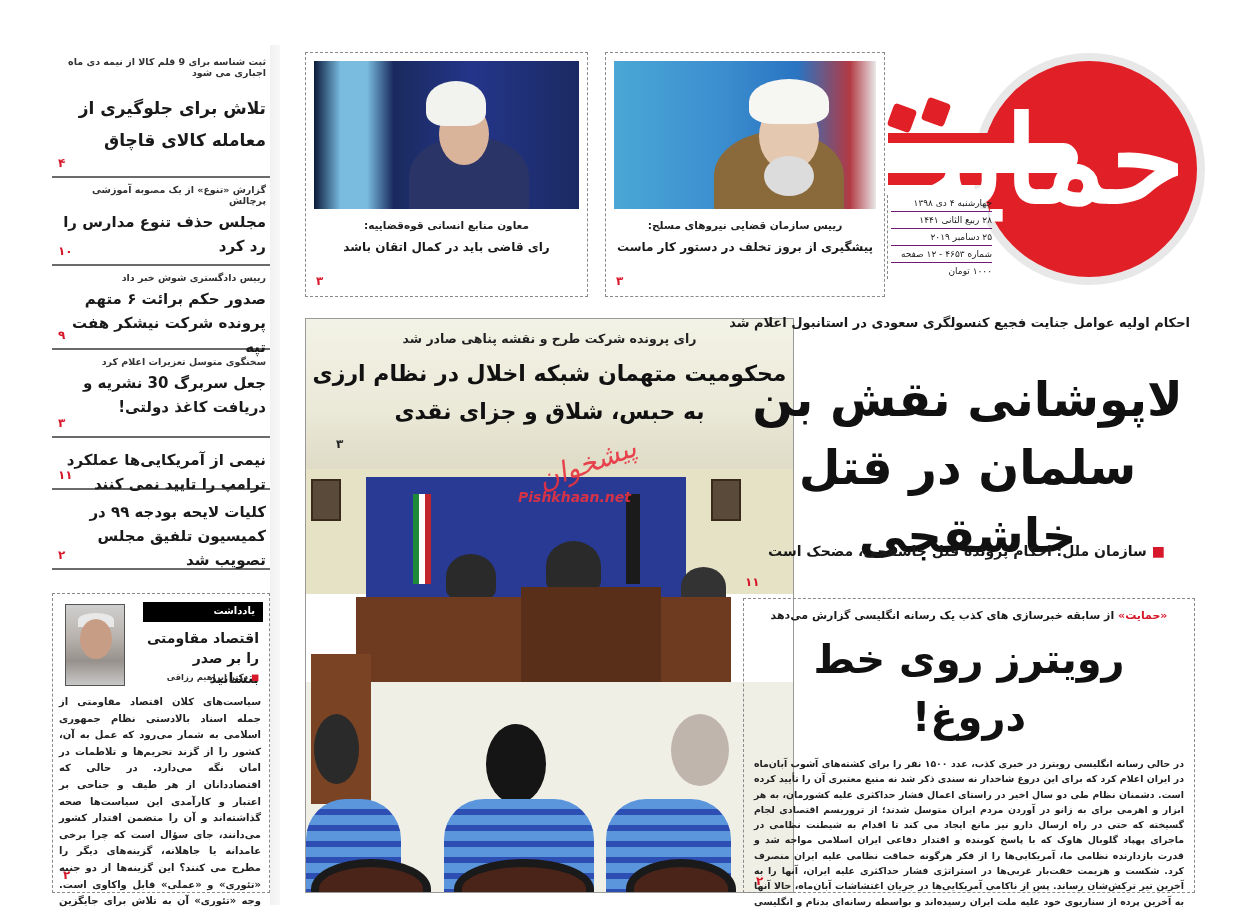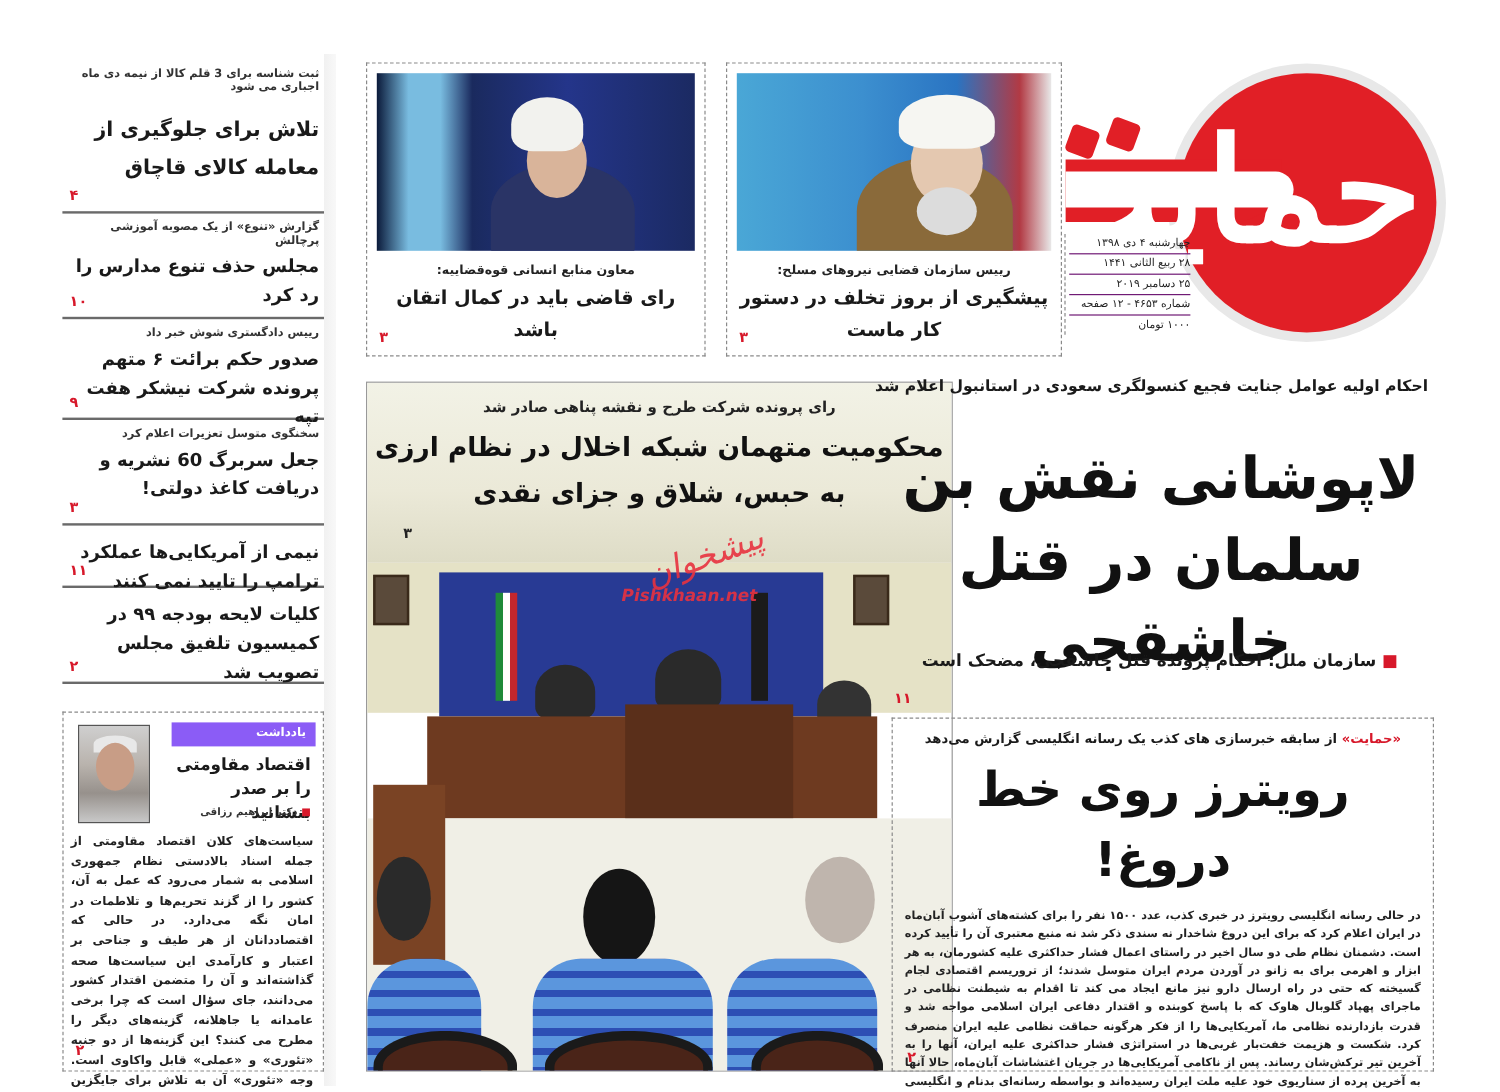--- a/index.html
+++ b/index.html
@@ -21,21 +21,21 @@
   #logo-dots span { position: absolute; width: 24px; height: 24px; background: #e11f26; transform: rotate(20deg); border-radius: 4px; }
 
   #dateline { position: absolute; left: 2px; top: 150px; width: 105px; border-left: 1px dashed #888; padding-left: 3px; }
   #dateline div { font-size: 9px; color: #222; border-bottom: 1px solid #701a75; padding: 3px 0 3px 0; text-align: right; white-space: nowrap; }
   #dateline div:last-child { border-bottom: none; }
 
   
   .topbox { padding: 8px; }
   .topbox .photo { width: 100%; height: 148px; position: relative; overflow: hidden; }
   .topbox .kicker { font-size: 10.5px; font-weight: bold; text-align: center; margin-top: 10px; color: #222; }
-  .topbox .headline { font-size: 16px; font-weight: bold; text-align: center; line-height: 27px; margin-top: 3px; }
+  .topbox .headline { font-size: 12px; font-weight: bold; text-align: center; line-height: 27px; margin-top: 3px; }
 
   #topbox1 { left: 605px; top: 52px; width: 280px; height: 245px; }
   #topbox2 { left: 305px; top: 52px; width: 283px; height: 245px; }
 
   .photo-a { background: linear-gradient(90deg, #4aa7d6 0%, #3c8fcf 40%, #2a74c2 70%, #b23a44 90%, #e8e8e8 100%); }
   .photo-b { background: linear-gradient(90deg, #0b1a3a 0%, #79bce0 10%, #79bce0 20%, #1a2a5e 30%, #24358a 60%, #1b2a62 100%); }
   .person { position: absolute; border-radius: 50% 50% 10px 10px; }
 
   
   #leftcol { left: 52px; top: 50px; width: 218px; height: 535px; }
@@ -44,21 +44,21 @@
   .lc-item .kicker { font-size: 9.5px; font-weight: bold; color: #333; text-align: right; }
   .lc-item .headline { font-size: 15px; font-weight: bold; line-height: 24px; text-align: right; margin-top: 4px; }
   .lc-item .pageref { left: 6px; bottom: 6px; }
   .lc-item.big .headline { font-size: 17px; line-height: 32px; }
 
   
   #notebox { left: 52px; top: 593px; width: 218px; height: 300px; padding: 8px; }
   #note-photo { position: absolute; left: 12px; top: 10px; width: 60px; height: 82px; border: 1px solid #555; background: linear-gradient(180deg, #cfcfcf 0%, #b9b3ad 40%, #97918c 70%, #c8c8c8 100%); }
   #note-photo .face { position: absolute; left: 14px; top: 14px; width: 32px; height: 40px; border-radius: 50%; background: #c89d86; }
   #note-photo .hair { position: absolute; left: 12px; top: 8px; width: 36px; height: 14px; border-radius: 50% 50% 0 0; background: #e8e8e8; }
-  #note-label { position: absolute; right: 6px; top: 8px; width: 120px; height: 20px; background: #8b5cf6; color: #fff; font-size: 10px; font-weight: bold; padding: 3px 8px; text-align: right; }
+  #note-label { position: absolute; right: 6px; top: 8px; width: 120px; height: 20px; background: #000000; color: #fff; font-size: 10px; font-weight: bold; padding: 3px 8px; text-align: right; }
   #note-title { position: absolute; right: 10px; top: 34px; width: 120px; font-size: 14px; font-weight: bold; line-height: 20px; text-align: right; }
   #note-author { position: absolute; right: 10px; top: 78px; font-size: 8.5px; font-weight: bold; color: #333; }
   #note-author::before { content: "■ "; color: #d7182a; }
   #note-body { position: absolute; right: 8px; top: 100px; width: 202px; font-size: 10px; font-weight: bold; line-height: 16.6px; text-align: justify; color: #222; margin-left: 48px; }
   #notebox .pageref { left: 10px; bottom: 10px; }
 
   
   #centerstory { left: 305px; top: 318px; width: 489px; height: 575px; border: 1px solid #999; overflow: hidden; }
   #cs-ceiling { position: absolute; left: 0; top: 0; width: 100%; height: 150px; background: linear-gradient(180deg, #f2f2e6 0%, #ebe9d8 60%, #dedcc6 100%); }
   #cs-wall { position: absolute; left: 0; top: 150px; width: 100%; height: 125px; background: #e5e2c6; }
@@ -139,37 +139,37 @@
     <div class="person" style="left:112px;top:20px;width:60px;height:45px;background:#f2f2ee;border-radius:50% 50% 30% 30%;"></div>
   </div>
   <div class="kicker">معاون منابع انسانی قوه‌قضاییه:</div>
   <div class="headline">رای قاضی باید در کمال اتقان باشد</div>
   <span class="pageref" style="left:10px;bottom:8px;">۳</span>
 </div>
 
 <div id="leftcol-shadow" class="abs"></div>
 <div id="leftcol" class="abs">
   <div class="lc-item big" style="height:128px;">
-    <div class="kicker">ثبت شناسه برای 3 قلم کالا از نیمه دی ماه اجباری می شود</div>
+    <div class="kicker">ثبت شناسه برای 9 قلم کالا از نیمه دی ماه اجباری می شود</div>
     <div class="headline" style="margin-top:14px;">تلاش برای جلوگیری از معامله کالای قاچاق</div>
     <span class="pageref">۴</span>
   </div>
   <div class="lc-item" style="height:88px;">
     <div class="kicker">گزارش «تنوع» از یک مصوبه آموزشی پرچالش</div>
     <div class="headline">مجلس حذف تنوع مدارس را رد کرد</div>
     <span class="pageref">۱۰</span>
   </div>
   <div class="lc-item" style="height:84px;">
     <div class="kicker">رییس دادگستری شوش خبر داد</div>
     <div class="headline">صدور حکم برائت ۶ متهم پرونده شرکت نیشکر هفت تپه</div>
     <span class="pageref">۹</span>
   </div>
   <div class="lc-item" style="height:88px;">
     <div class="kicker">سخنگوی متوسل تعزیرات اعلام کرد</div>
-    <div class="headline">جعل سربرگ 60 نشریه و دریافت کاغذ دولتی!</div>
+    <div class="headline">جعل سربرگ 30 نشریه و دریافت کاغذ دولتی!</div>
     <span class="pageref">۳</span>
   </div>
   <div class="lc-item" style="height:52px;">
     <div class="headline">نیمی از آمریکایی‌ها عملکرد ترامپ را تایید نمی کنند</div>
     <span class="pageref">۱۱</span>
   </div>
   <div class="lc-item" style="height:80px;">
     <div class="headline">کلیات لایحه بودجه ۹۹ در کمیسیون تلفیق مجلس تصویب شد</div>
     <span class="pageref">۲</span>
   </div>

